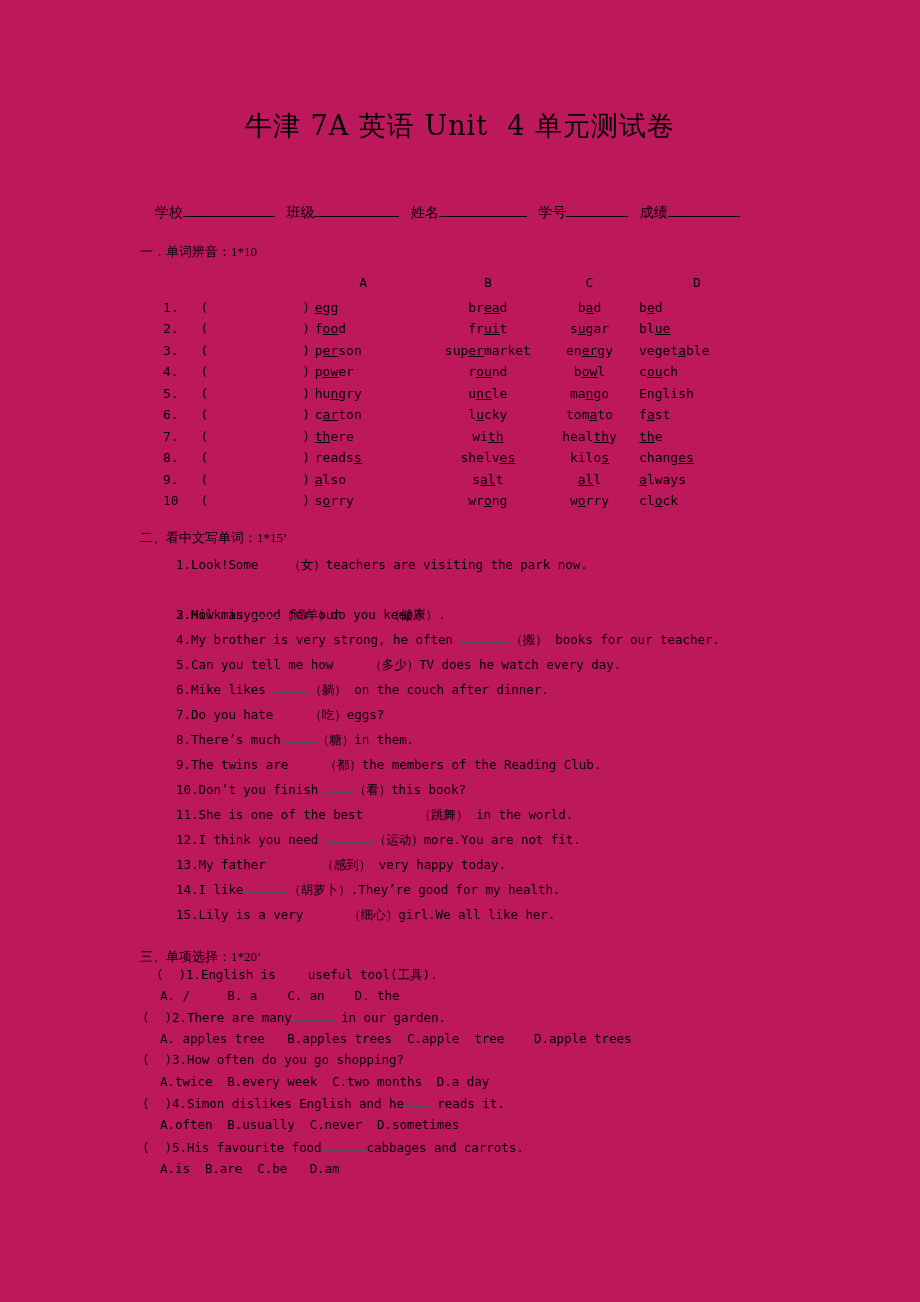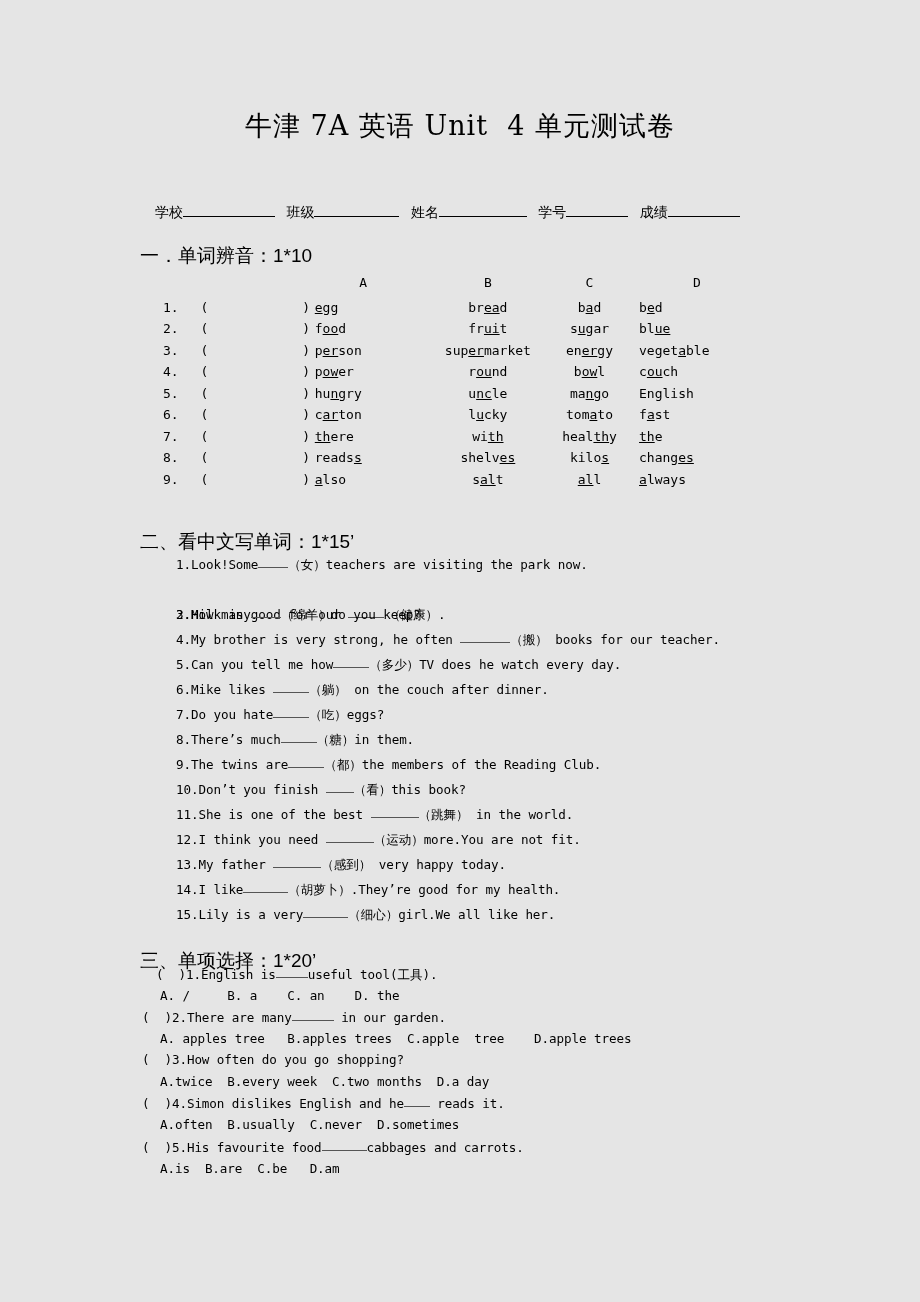--- a/index.html
+++ b/index.html
@@ -13,21 +13,21 @@
     font-family: "Liberation Serif", "DejaVu Serif", serif;
     color: #000000;
     position: relative;
     overflow: hidden;
   }
   .page {
     position: absolute;
     left: 0; top: 0;
     width: 920px;
     height: 1302px;
-    background: #e5e5e5;
+    background: #be185d;
   }
 
   
   .doc-title {
     position: absolute;
     left: 0; top: 108px;
     width: 920px;
     text-align: center;
     font-size: 27px;
     letter-spacing: 1px;
@@ -58,22 +58,22 @@
   .blank-u {
     display: inline-block;
     border-bottom: 1px solid #000;
     height: 15px;
     vertical-align: baseline;
   }
 
   
   .sec-head {
     position: absolute;
-    font-size: 19px;
-    font-family: Liberation Sans, sans-serif;
+    font-size: 13px;
+    font-family: Liberation Serif, serif;
     white-space: pre;
   }
   #sec1-head { left: 140px; top: 243px; }
   #sec2-head { left: 140px; top: 529px; }
   #sec3-head { left: 140px; top: 940px; margin-top: 8px; }
 
   
   .wt {
     position: absolute;
     left: 163px; top: 272px;
@@ -211,20 +211,28 @@
           <td class="col-c"><span>kilo</span><span class="u">s</span><span></span></td>
           <td class="col-d"><span>chang</span><span class="u">es</span><span></span></td>
         </tr>
         <tr>
           <td class="col-num">9.</td>
           <td class="col-paren">(            )</td>
           <td class="col-a"><span></span><span class="u">a</span><span>lso</span></td>
           <td class="col-b"><span>s</span><span class="u">al</span><span>t</span></td>
           <td class="col-c"><span></span><span class="u">al</span><span>l</span></td>
           <td class="col-d"><span></span><span class="u">a</span><span>lways</span></td>
+        </tr>
+        <tr>
+          <td class="col-num">10</td>
+          <td class="col-paren">(            )</td>
+          <td class="col-a"><span>s</span><span class="u">o</span><span>rry</span></td>
+          <td class="col-b"><span>wr</span><span class="u">o</span><span>ng</span></td>
+          <td class="col-c"><span>w</span><span class="u">o</span><span>rry</span></td>
+          <td class="col-d"><span>cl</span><span class="u">o</span><span>ck</span></td>
         </tr>
       </tbody>
   </table>
 
   <div class="sec-head" id="sec2-head">二、看中文写单词：1*15’</div>
 
   <div id="sec2-body">
       <div class="qline q2" style="top: 556px;"><span>1.</span><span>Look!Some</span><span class="bl" style="width: 30px;"></span><span class="cn">（女）</span><span>teachers are visiting the park now.</span></div>
       <div class="qline q2" style="top: 606px;"><span>2.</span><span>Milk is good for our </span><span class="bl" style="width: 36px;"></span><span class="cn"> （健康）</span><span>.</span></div>
       <div class="qline q2" style="top: 606px;"><span>3.</span><span>How many</span><span class="bl" style="width: 30px;"></span><span class="cn">（绵羊）</span><span>do you keep?</span></div>

